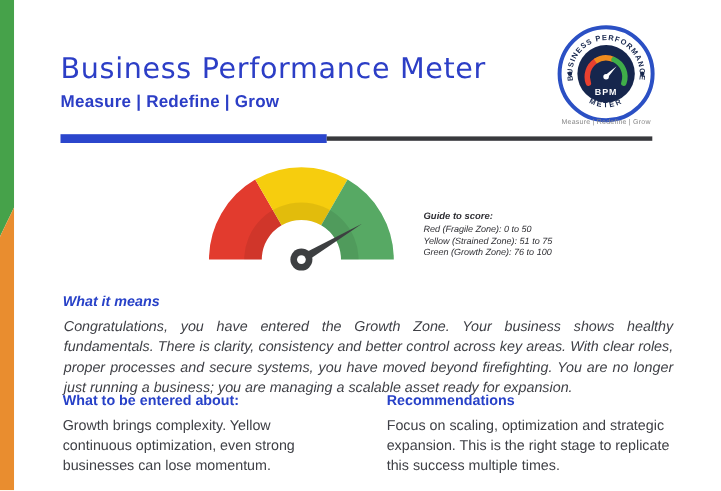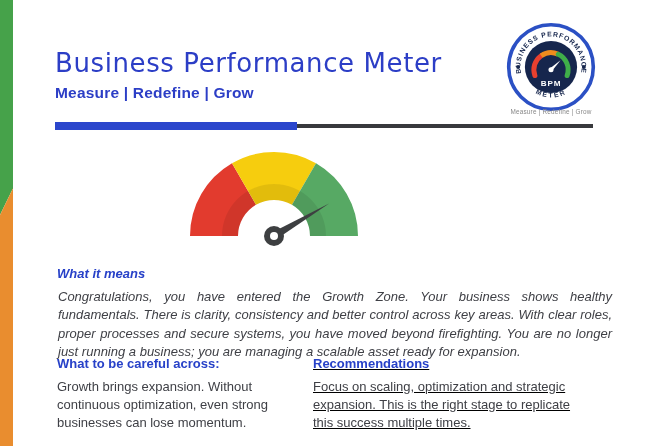--- a/index.html
+++ b/index.html
@@ -45,21 +45,21 @@
 
   
   .means{position:absolute;left:57px;top:266px;width:556px;font-style:italic;}
   .sec-heading{font-size:13px;font-weight:bold;color:#2741c8;margin:0 0 7px 0;}
   .means-body{font-size:13px;line-height:18.4px;color:#3f4046;
     text-align:justify;margin:1px;}
 
   
   .cols{position:absolute;left:57px;top:356px;width:560px;display:flex;}
   .col-careful{width:256px;}
-  .col-reco{width:266px;text-decoration:underline;}
+  .col-reco{width:266px;margin-left:39px;}
   .col-body{font-size:13px;line-height:18px;color:#3f4046;margin:0;}
 </style>
 </head>
 <body>
 
 <div class="page">
 
   <div class="edge-green"></div>
   <div class="edge-orange"></div>
 
@@ -96,30 +96,36 @@
   <svg class="gauge-svg" viewBox="0 0 172 98">
     <path d="M 2,86 A 84,84 0 0 1 44,13.25 L 68,54.82 A 36,36 0 0 0 50,86 Z" fill="#e23b2e"></path>
     <path d="M 44,13.25 A 84,84 0 0 1 128,13.25 L 104,54.82 A 36,36 0 0 0 68,54.82 Z" fill="#f6cd0e"></path>
     <path d="M 128,13.25 A 84,84 0 0 1 170,86 L 122,86 A 36,36 0 0 0 104,54.82 Z" fill="#57a964"></path>
     <path d="M 34,86 A 52,52 0 0 1 138,86 L 122,86 A 36,36 0 0 0 50,86 Z" fill="rgba(0,0,0,0.08)"></path>
     <polygon points="141.1,53.5 88.0,89.4 84.0,82.6" fill="#3d3f41"></polygon>
     <circle cx="86" cy="86" r="10" fill="#3d3f41"></circle>
     <circle cx="86" cy="86" r="4" fill="#ffffff"></circle>
   </svg>
 
+  <div class="guide">
+    <div class="guide-heading">Guide to score:</div>
+    <div class="guide-line">Red (Fragile Zone): 0 to 50</div>
+    <div class="guide-line">Yellow (Strained Zone): 51 to 75</div>
+    <div class="guide-line">Green (Growth Zone): 76 to 100</div>
+  </div>
 
   <div class="means">
     <h2 class="sec-heading">What it means</h2>
     <p class="means-body">Congratulations, you have entered the Growth Zone. Your business shows healthy fundamentals. There is clarity, consistency and better control across key areas. With clear roles, proper processes and secure systems, you have moved beyond firefighting. You are no longer just running a business; you are managing a scalable asset ready for expansion.</p>
   </div>
 
   <div class="cols">
     <div class="col-careful">
-      <h2 class="sec-heading">What to be careful across:</h2>
-      <p class="col-body">Growth brings expansion. Without continuous optimization, even strong businesses can lose momentum.</p>
+      <h2 class="sec-heading">What to be entered about:</h2>
+      <p class="col-body">Growth brings complexity. Yellow continuous optimization, even strong businesses can lose momentum.</p>
     </div>
     <div class="col-reco">
       <h2 class="sec-heading">Recommendations</h2>
       <p class="col-body">Focus on scaling, optimization and strategic expansion. This is the right stage to replicate this success multiple times.</p>
     </div>
   </div>
 
 </div>
 
 </body></html>

